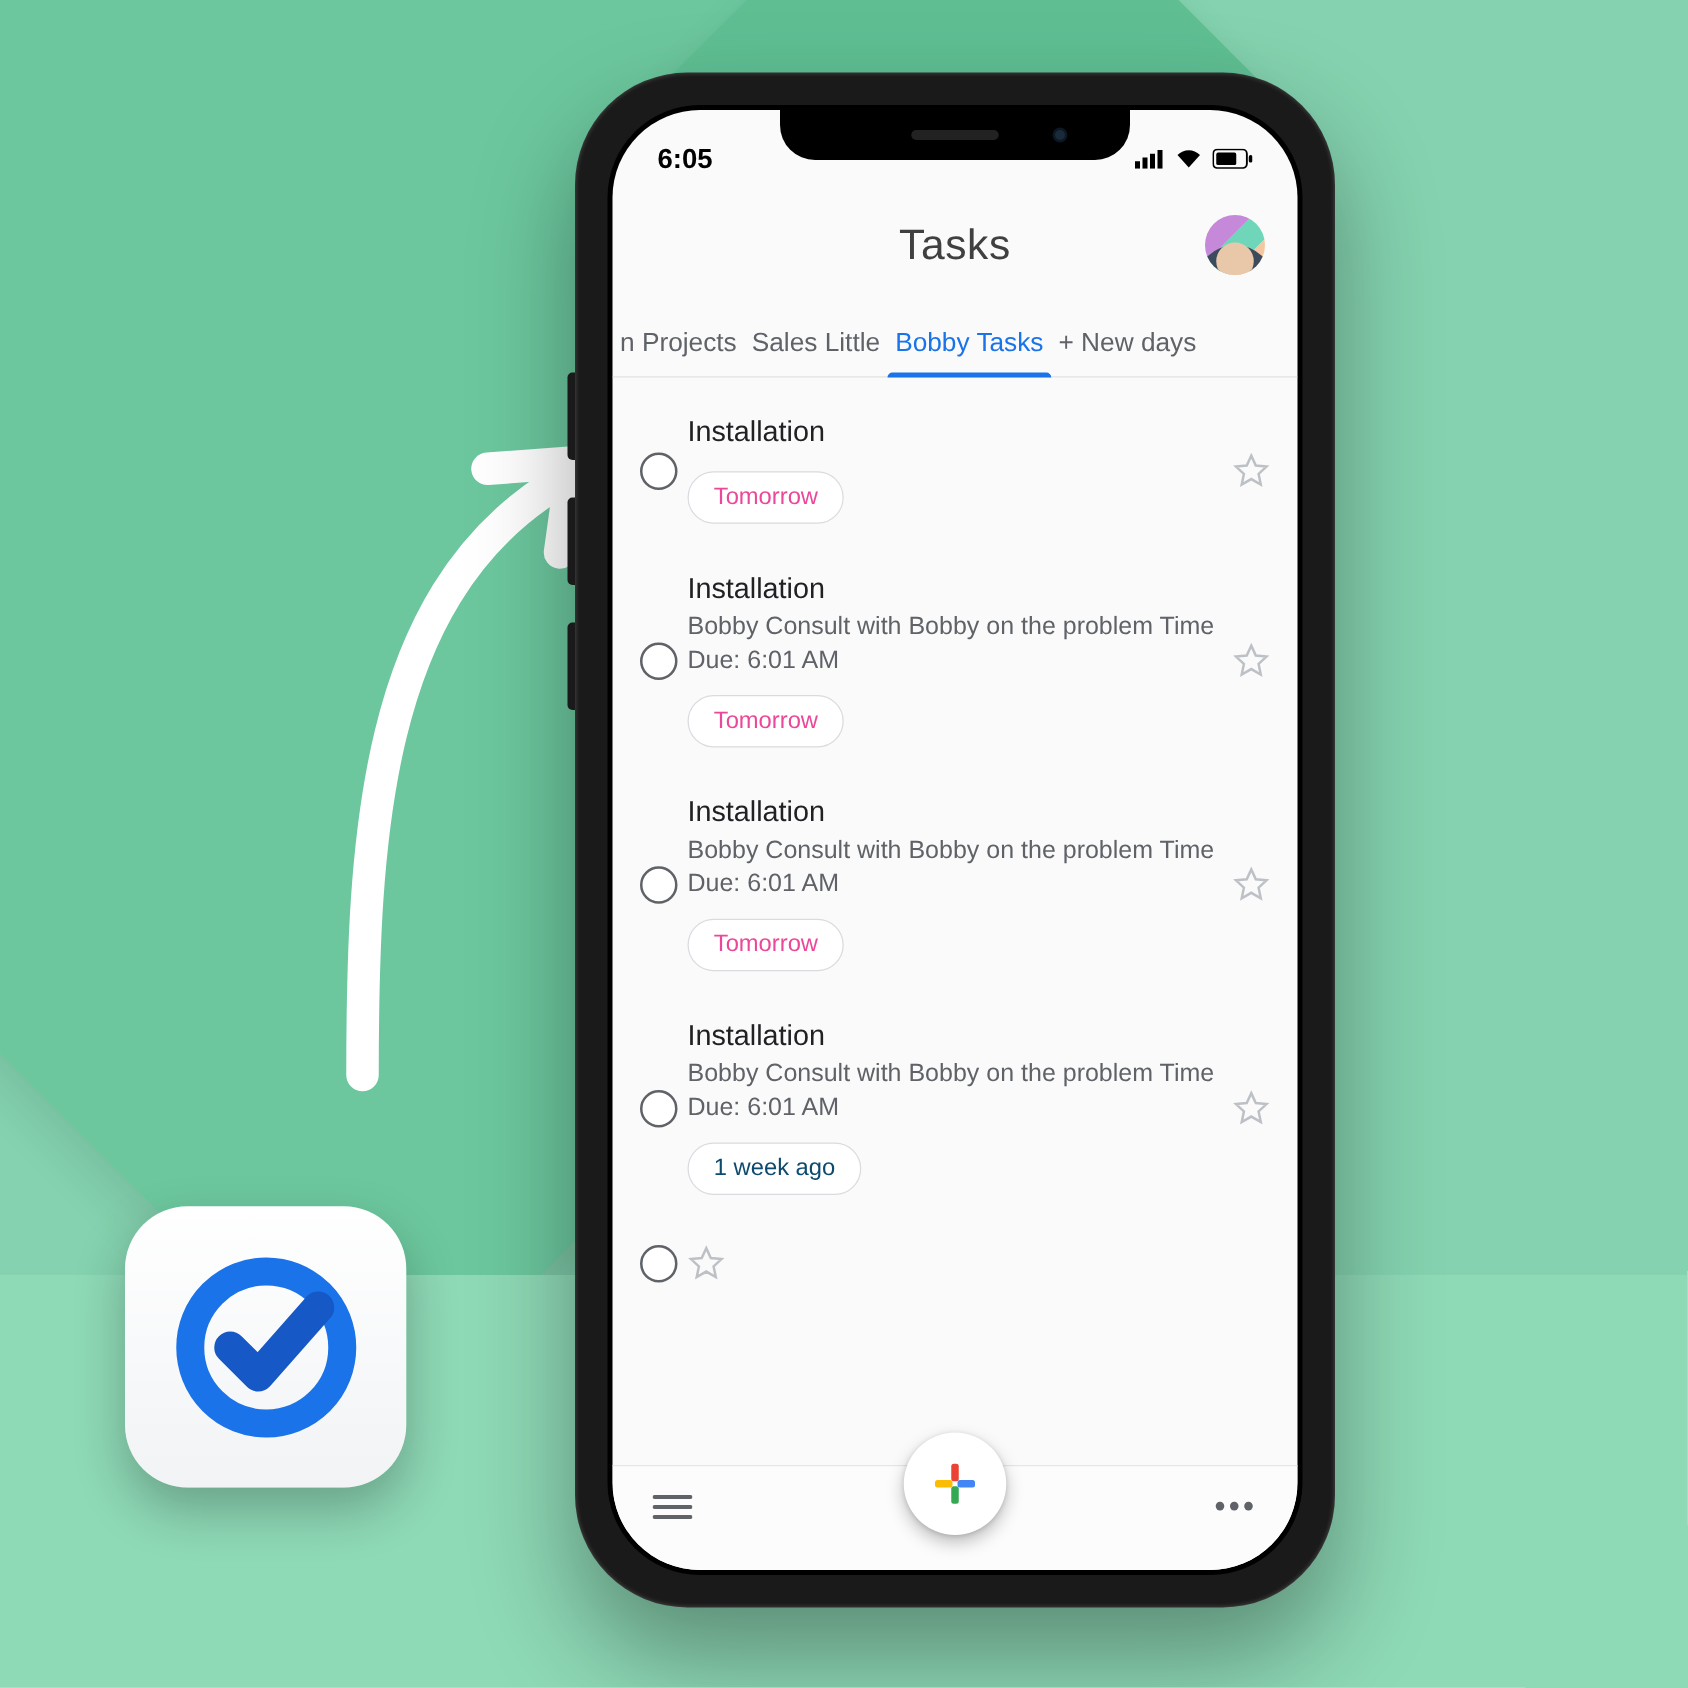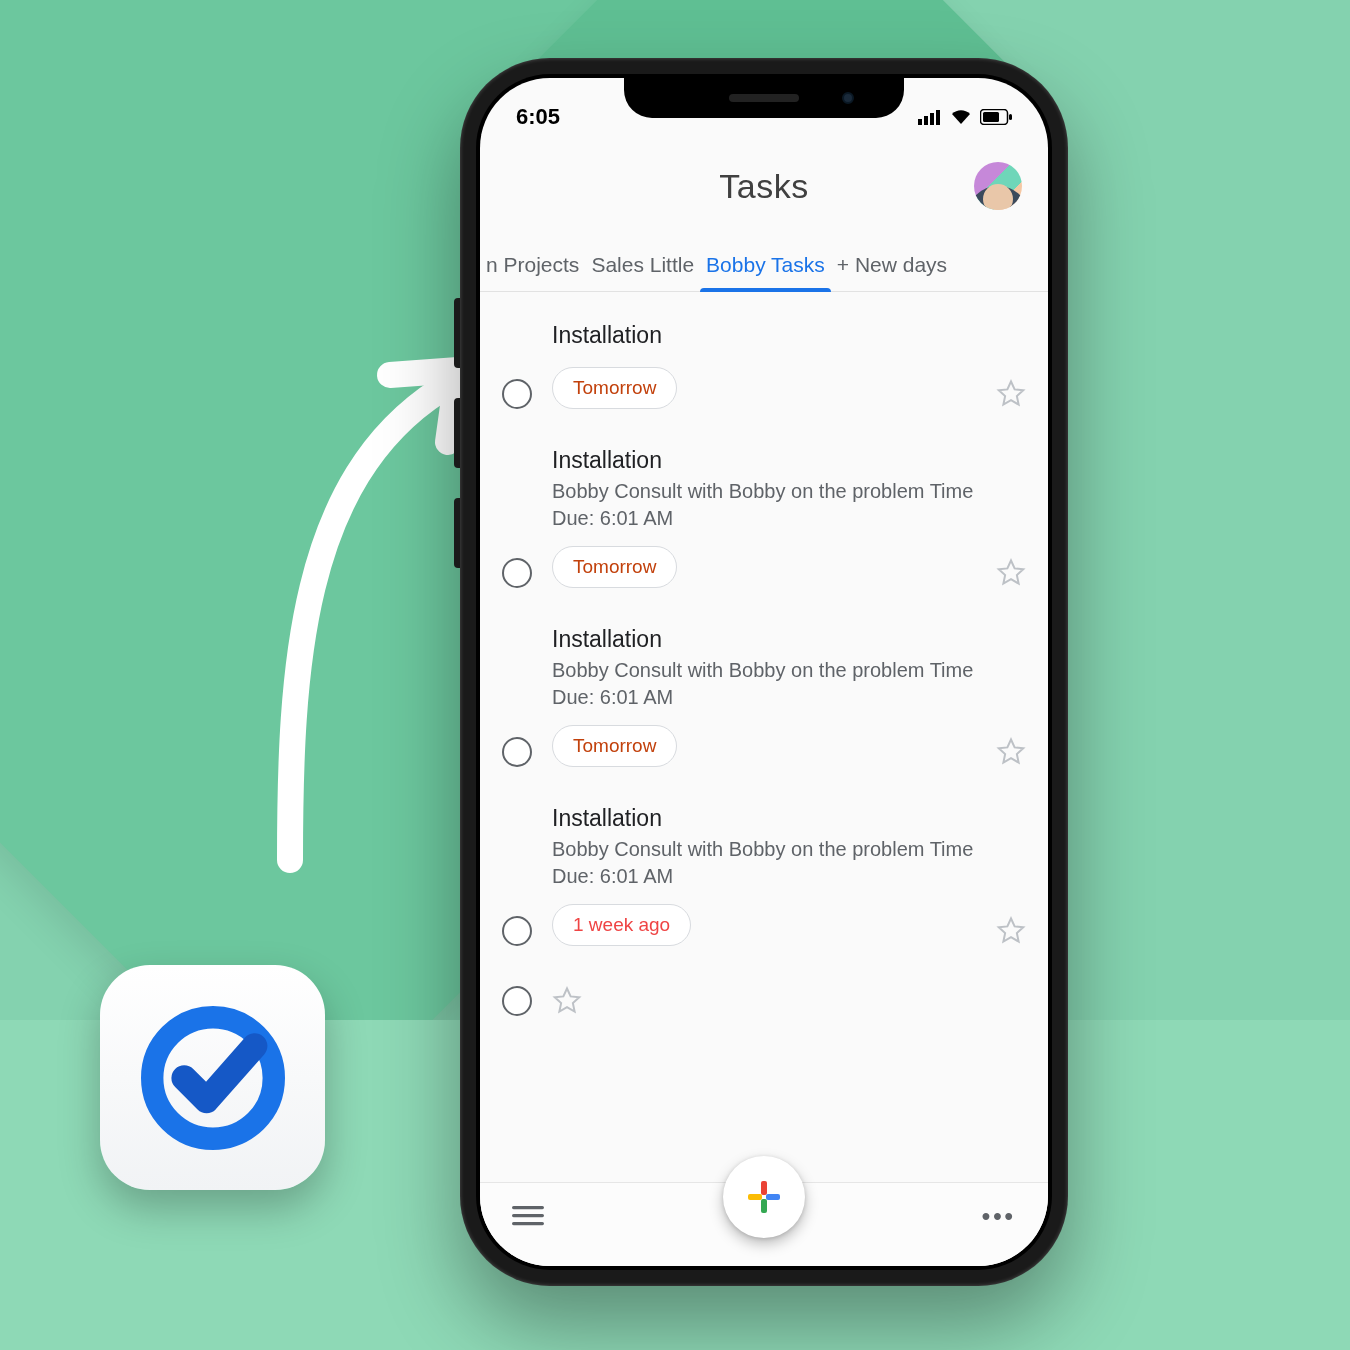--- a/index.html
+++ b/index.html
@@ -56,21 +56,21 @@
   }
   .arrow svg { width: 100%; height: 100%; }
 
   
   .phone {
     position: absolute;
     left: 460px; top: 58px;
     width: 608px; height: 1228px;
     border-radius: 90px;
     background: #1a1a1a;
-    padding: 16px;
+    padding: 26px;
     box-shadow:
       0 40px 80px rgba(0,0,0,.35),
       inset 0 0 4px rgba(255,255,255,.25);
   }
   .phone:before { 
     content:"";
     position:absolute;
     left:-6px; top:240px; width:6px; height:70px;
     background:#1a1a1a; border-radius:4px 0 0 4px;
     box-shadow:
@@ -147,43 +147,43 @@
   .tab.partial { margin-left:-14px; }
   .tab.active { color: #1a73e8; font-weight: 500; }
   .tab.active:after {
     content:""; position:absolute; left:0; right:0; bottom:-1px; height:4px;
     background:#1a73e8; border-radius: 4px 4px 0 0;
   }
 
   
   .list { padding: 6px 0 120px; }
   .task {
-    display:flex; align-items:flex-end;
+    display:flex; align-items:center;
     padding: 24px 22px 14px 22px;
-    gap: 20px;
+    gap: 8px;
   }
   .check {
     flex: 0 0 30px; height: 30px; margin-top: 2px;
     border: 2.5px solid #5f6368; border-radius: 50%;
     background:#fff;
   }
   .task-body { flex: 1 1 auto; min-width:0; }
   .task-title { font-size: 23px; color: #202124; margin-bottom: 4px; }
   .task-desc  { font-size: 20px; color: #5f6368; line-height: 1.35; }
   .chip {
     display:inline-block;
     margin-top: 14px;
     padding: 9px 20px;
     border: 1px solid #d8dbdf;
     border-radius: 999px;
     font-size: 19px;
-    color: #c2410c;
+    color: #ec4899;
     background:#fff;
   }
-  .chip.overdue { color: #ef4444; }
+  .chip.overdue { color: #0c4a6e; }
   .star {
     flex: 0 0 30px; height:30px; margin-top: 2px;
     color:#bdc1c6;
   }
 
   
   .bottom-bar {
     position:absolute; left:0; right:0; bottom:0;
     height: 84px;
     background:#fcfcfc;

